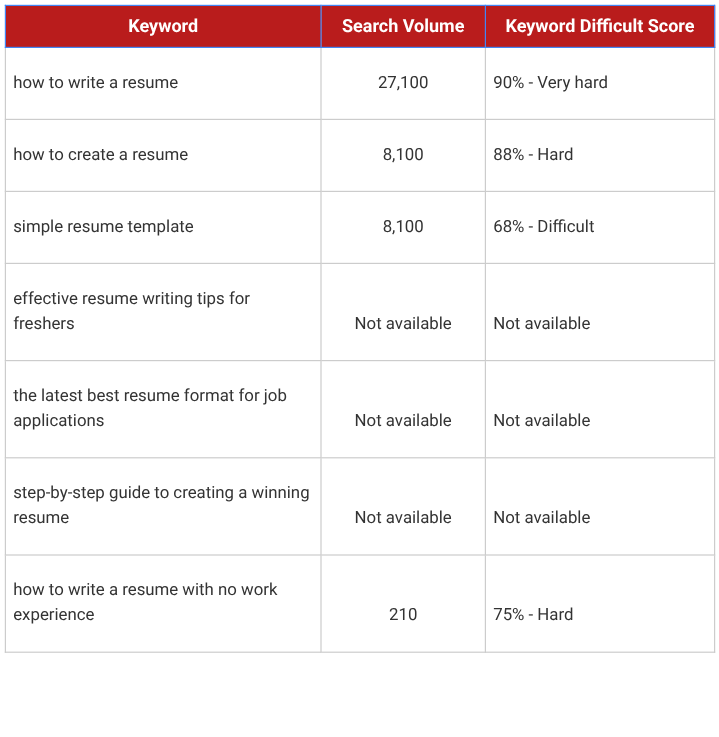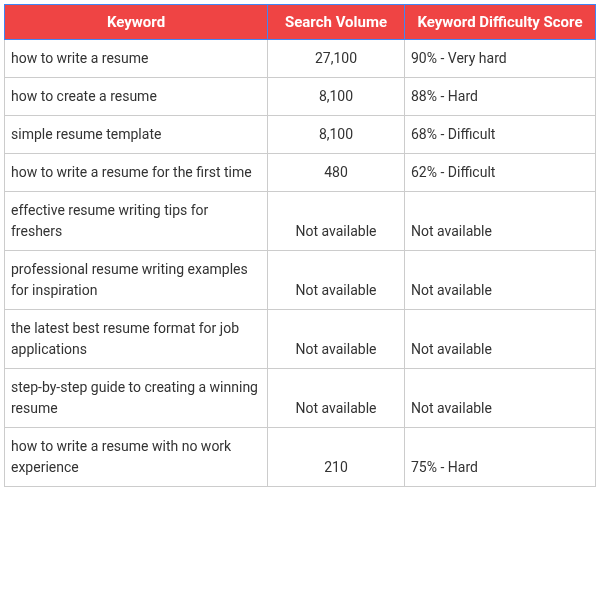--- a/index.html
+++ b/index.html
@@ -12,84 +12,74 @@
   }
   table {
     border-collapse: collapse;
     width: 591px;
     table-layout: fixed;
   }
   col.col-keyword { width: 263px; }
   col.col-volume { width: 137px; }
   col.col-difficulty { width: 191px; }
   th {
-    background: #ef4444;
+    background: #b91c1c;
     color: #fff;
     font-weight: 700;
     font-size: 15px;
     padding: 8px 6px;
     border: 1px solid #4285f4;
     text-align: center;
     vertical-align: middle;
     margin-left: 25px;
   }
   td {
     border: 1px solid #ccc;
-    padding: 8px 6px;
+    padding: 19px 6px;
     vertical-align: bottom;
     line-height: 1.5;
   }
   td.kw { text-align: left; }
   td.vol { text-align: center; }
   td.diff { text-align: left; }
 </style>
 </head>
 <body>
 
 <table>
   <colgroup>
     <col class="col-keyword">
     <col class="col-volume">
     <col class="col-difficulty">
   </colgroup>
   <thead>
     <tr>
       <th>Keyword</th>
       <th>Search Volume</th>
-      <th>Keyword Difficulty Score</th>
+      <th>Keyword Difficult Score</th>
     </tr>
   </thead>
   <tbody id="tbody">
       <tr>
         <td class="kw">how to write a resume</td>
         <td class="vol">27,100</td>
         <td class="diff">90% - Very hard</td>
       </tr>
       <tr>
         <td class="kw">how to create a resume</td>
         <td class="vol">8,100</td>
         <td class="diff">88% - Hard</td>
       </tr>
       <tr>
         <td class="kw">simple resume template</td>
         <td class="vol">8,100</td>
         <td class="diff">68% - Difficult</td>
       </tr>
       <tr>
-        <td class="kw">how to write a resume for the first time</td>
-        <td class="vol">480</td>
-        <td class="diff">62% - Difficult</td>
-      </tr>
-      <tr>
         <td class="kw">effective resume writing tips for freshers</td>
-        <td class="vol">Not available</td>
-        <td class="diff">Not available</td>
-      </tr>
-      <tr>
-        <td class="kw">professional resume writing examples for inspiration</td>
         <td class="vol">Not available</td>
         <td class="diff">Not available</td>
       </tr>
       <tr>
         <td class="kw">the latest best resume format for job applications</td>
         <td class="vol">Not available</td>
         <td class="diff">Not available</td>
       </tr>
       <tr>
         <td class="kw">step-by-step guide to creating a winning resume</td>

